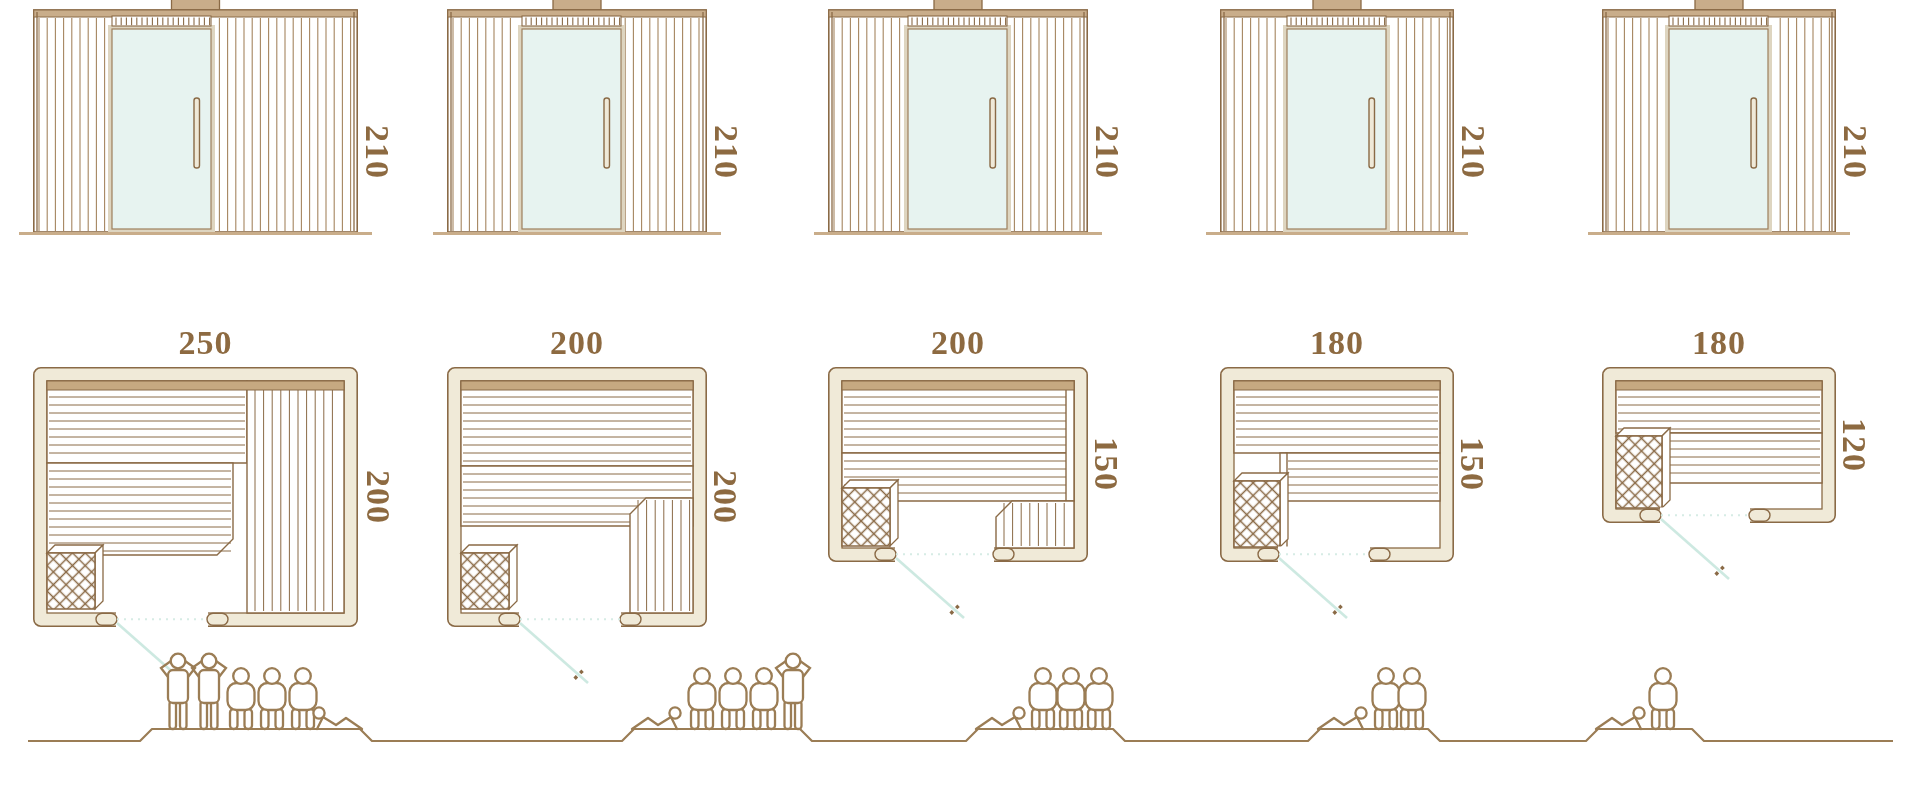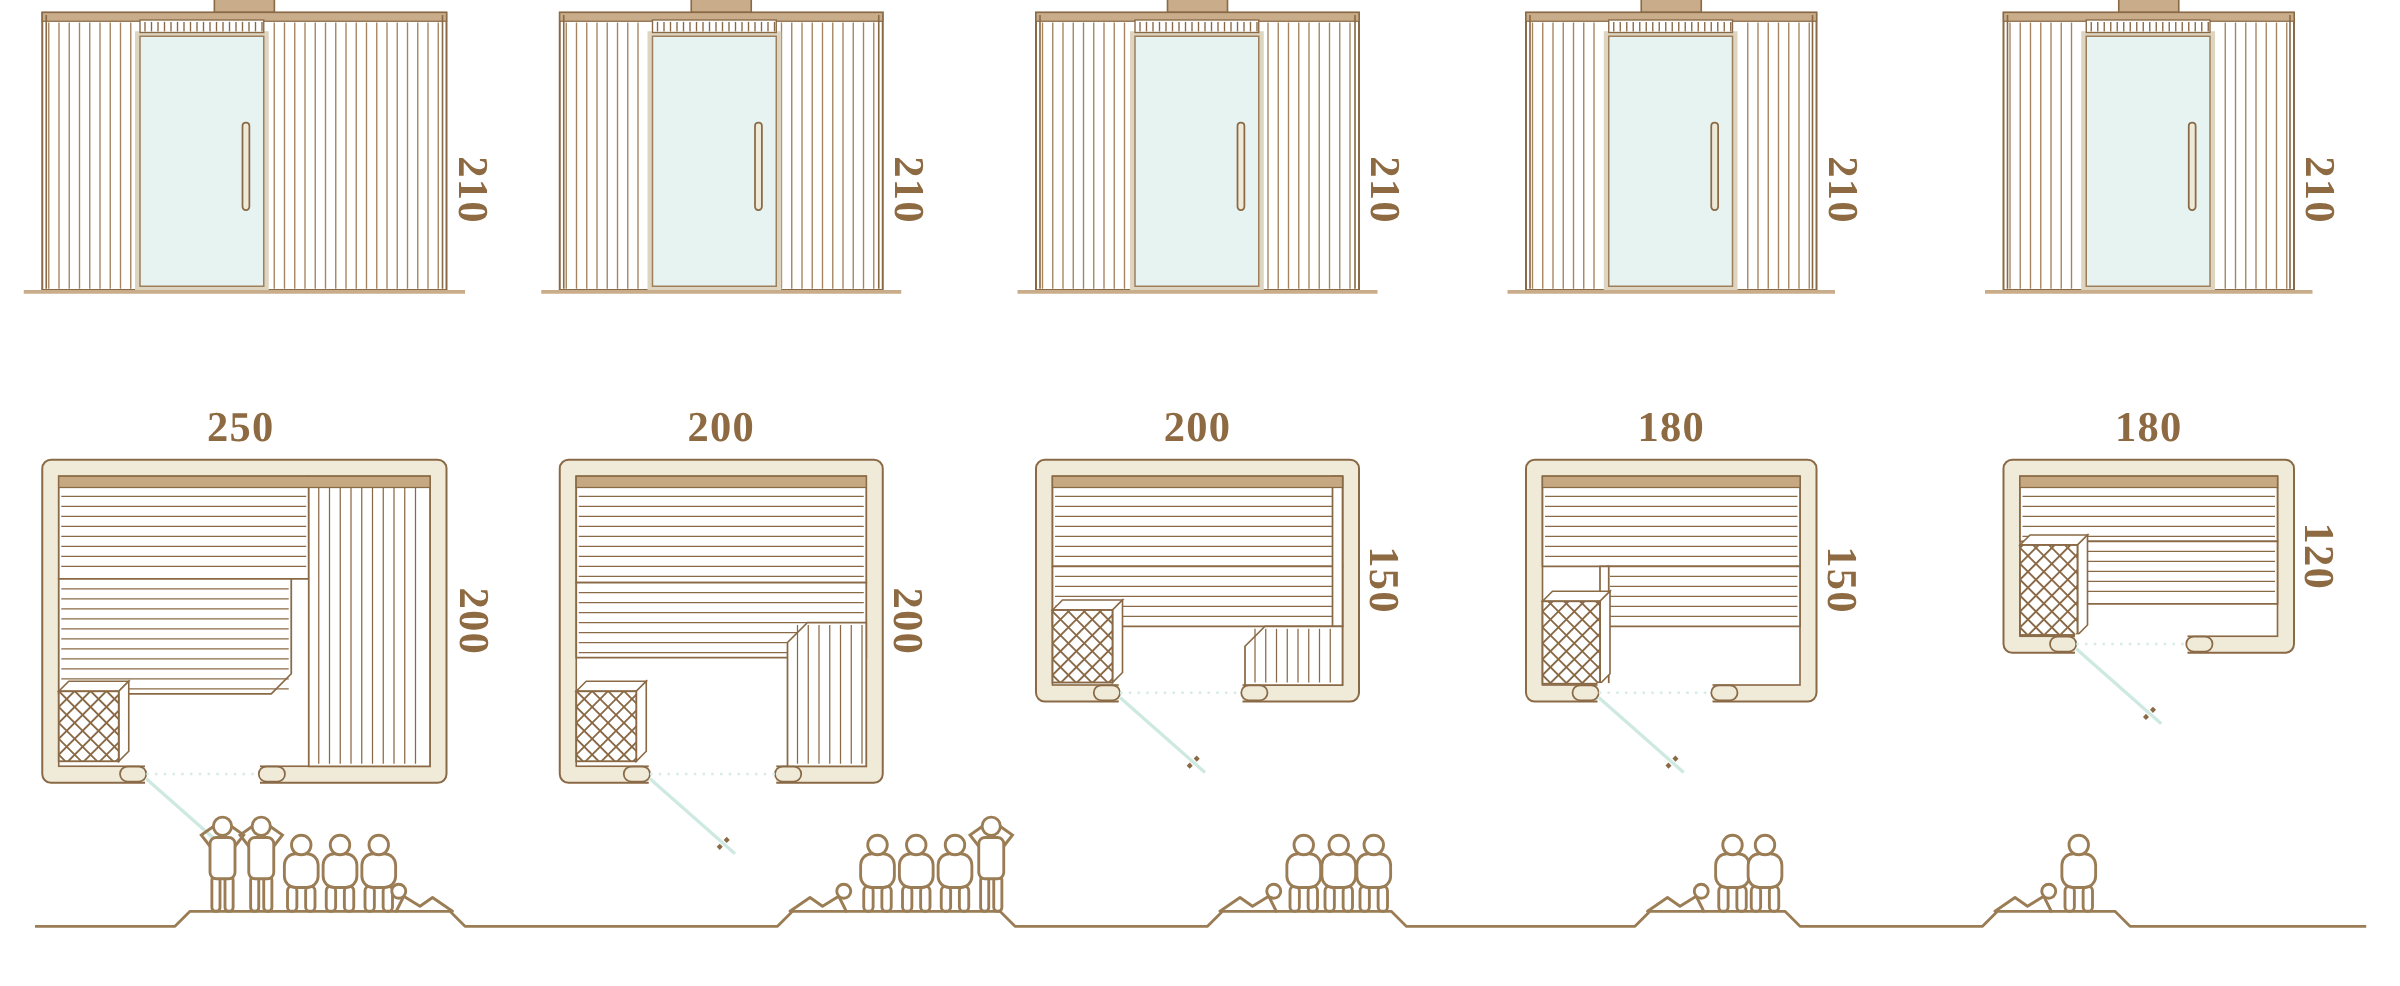--- a/index.html
+++ b/index.html
@@ -69,21 +69,21 @@
         <line x1="155.79999999999995" y1="17.5" x2="155.79999999999995" y2="25.2" stroke="#8a6a46" stroke-width="1.1"></line>
         <line x1="160.99999999999994" y1="17.5" x2="160.99999999999994" y2="25.2" stroke="#8a6a46" stroke-width="1.1"></line>
         <line x1="166.19999999999993" y1="17.5" x2="166.19999999999993" y2="25.2" stroke="#8a6a46" stroke-width="1.1"></line>
         <line x1="171.39999999999992" y1="17.5" x2="171.39999999999992" y2="25.2" stroke="#8a6a46" stroke-width="1.1"></line>
         <line x1="176.5999999999999" y1="17.5" x2="176.5999999999999" y2="25.2" stroke="#8a6a46" stroke-width="1.1"></line>
         <rect x="161" y="98" width="5.5" height="70" rx="2.6" fill="#efe9d8" stroke="#8a6a46" stroke-width="1.4"></rect>
         <line x1="-14" y1="233.5" x2="339" y2="233.5" stroke="#c9ad8a" stroke-width="3"></line>
         <title></title>
       </svg>
     <span class="dim dim-r" style="left:332px;top:133px">210</span>
-    <span class="dim dim-w" style="left:30px;width:325px;top:324px">250</span>
+    <span class="dim dim-w" style="left:43px;width:325px;top:324px">250</span>
     <svg class="plan" id="plan0" style="left:33px;top:367px;width:325px;height:260px">
         <defs>
           <pattern id="hatch0" width="9" height="9" patternUnits="userSpaceOnUse" patternTransform="rotate(45)">
             <rect x="0" y="0" width="9" height="9" fill="#fff"></rect>
             <line x1="0" y1="4.5" x2="9" y2="4.5" stroke="#8a6a46" stroke-width="1.5"></line>
             <line x1="4.5" y1="0" x2="4.5" y2="9" stroke="#8a6a46" stroke-width="1.5"></line>
           </pattern>
         </defs>
         <rect x="0.8" y="0.8" width="323.4" height="258.4" rx="7" fill="#f0ead8" stroke="#8a6a46" stroke-width="1.6"></rect>
         <rect x="14" y="14" width="297" height="232" fill="#fff" stroke="#8a6a46" stroke-width="1.3"></rect>

